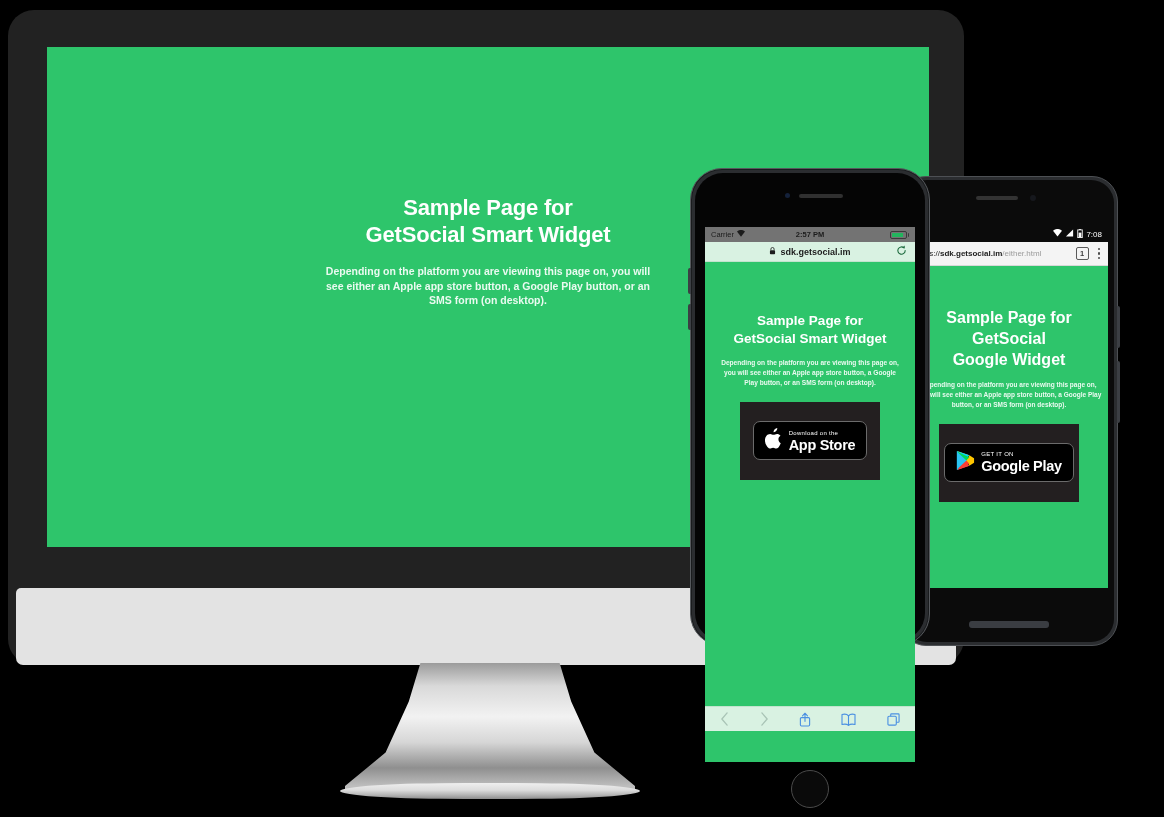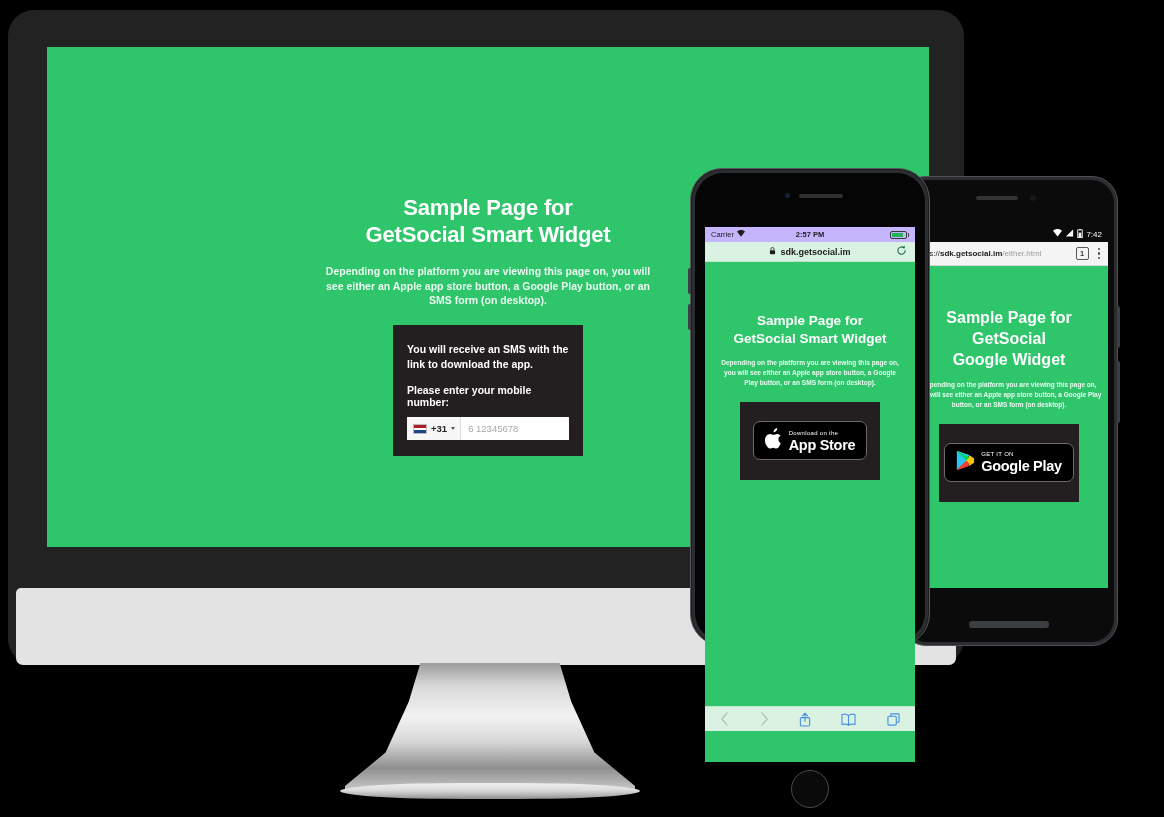--- a/index.html
+++ b/index.html
@@ -99,21 +99,21 @@
                 border-radius: 2px; background: #303030; }
   .ip-home {
     position: absolute; left: 101px; top: 602px; width: 38px; height: 38px;
     border-radius: 50%; background: #0a0a0a; border: 1.5px solid #4a4a4a;
   }
   .ip-screen {
     position: absolute; left: 15px; top: 59px; width: 210px; height: 535px;
     background: #2ec56b; overflow: hidden;
   }
   .ip-statusbar {
-    height: 15px; background: #c4b5fd; display: flex; align-items: center;
+    height: 15px; background: #737373; display: flex; align-items: center;
     padding: 0 6px; font-size: 7.5px; color: #1c1c1c;
   }
   .ip-carrier { display: flex; align-items: center; gap: 3px; width: 60px; }
   .ip-time { flex: 1; text-align: center; font-weight: bold; font-size: 7.5px; }
   .ip-battwrap { width: 60px; display: flex; justify-content: flex-end; align-items: center; gap: 1px; }
   .ip-batt { width: 17px; height: 8px; border: 1px solid #3a3a3a; border-radius: 2px; padding: 1px; }
   .ip-batt > i { display: block; height: 100%; width: 92%; background: #22b45d; }
   .ip-batt-tip { width: 1.5px; height: 4px; background: #3a3a3a; border-radius: 0 1px 1px 0; }
   .ip-urlbar {
     height: 20px; background: #d9f2e2; display: flex; align-items: center;
@@ -223,21 +223,21 @@
               <path d="M9 0 L9 8 L1 8 Z" fill="#fff"></path>
             </svg>
         </span>
         <span>
           <svg width="6" height="9" viewBox="0 0 6 10">
               <rect x="2" y="0" width="2" height="1" fill="#fff"></rect>
               <rect x="0.5" y="1" width="5" height="8.5" fill="none" stroke="#fff" stroke-width="1"></rect>
               <rect x="1.5" y="4" width="3" height="5" fill="#fff"></rect>
             </svg>
         </span>
-        <span>7:42</span>
+        <span>7:08</span>
       </div>
 
       <div class="and-urlbar">
         <div class="and-url"><span class="scheme">https://</span><b>sdk.getsocial.im</b><span>/either.html</span></div>
         <div class="and-tabcount">1</div>
         <div class="and-menu">
             <i></i>
             <i></i>
             <i></i>
           </div>
@@ -285,33 +285,20 @@
   <div class="monitor">
     <div class="monitor-bezel"></div>
     <div class="monitor-screen">
       <div class="dk-content">
         <div class="dk-title">
           <div>Sample Page for</div>
           <div>GetSocial Smart Widget</div>
         </div>
         <div class="dk-desc">Depending on the platform you are viewing this page on, you will see either an Apple app store button, a Google Play button, or an SMS form (on desktop).</div>
 
-        <div class="sms-panel">
-          <div class="sms-line1">You will receive an SMS with the link to download the app.</div>
-          <div class="sms-line2">Please enter your mobile number:</div>
-          <div class="sms-row">
-            <div class="cc-box">
-              <span class="flag-nl"></span>
-              <span class="cc-text">+31</span>
-              <span class="cc-caret"></span>
-            </div>
-            <input class="tel-input" type="tel" placeholder="6 12345678" style="">
-
-          </div>
-        </div>
       </div>
     </div>
     <div class="monitor-chin"></div>
   </div>
   <div class="monitor-stand"></div>
   <div class="monitor-base"></div>
 
   <div class="iphone">
     <div class="iphone-body"></div>
     <div class="iphone-inner"></div>

